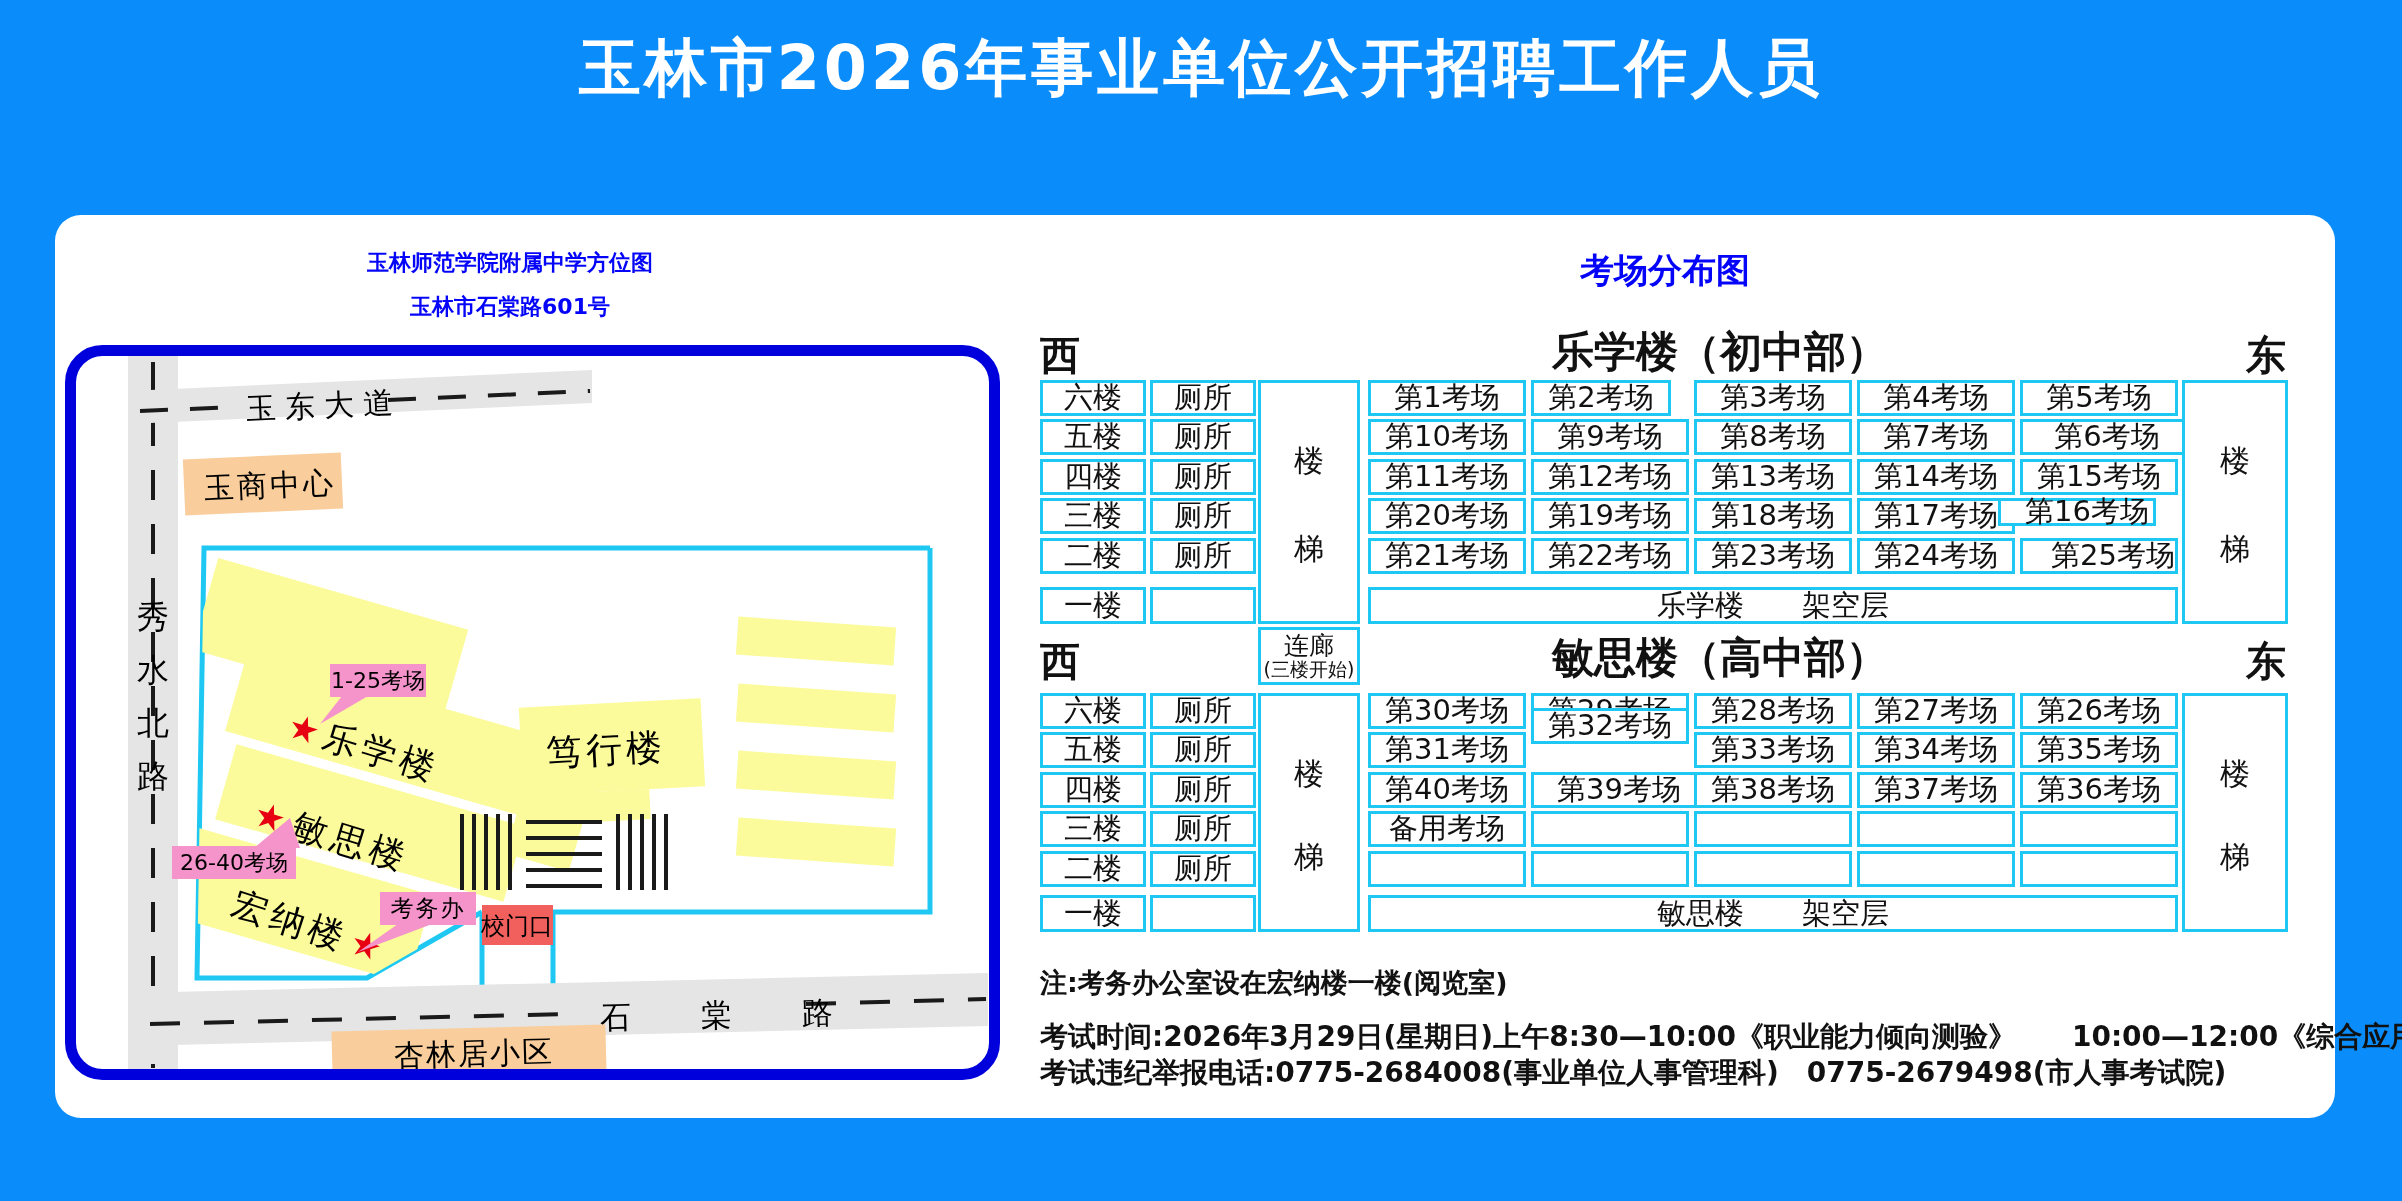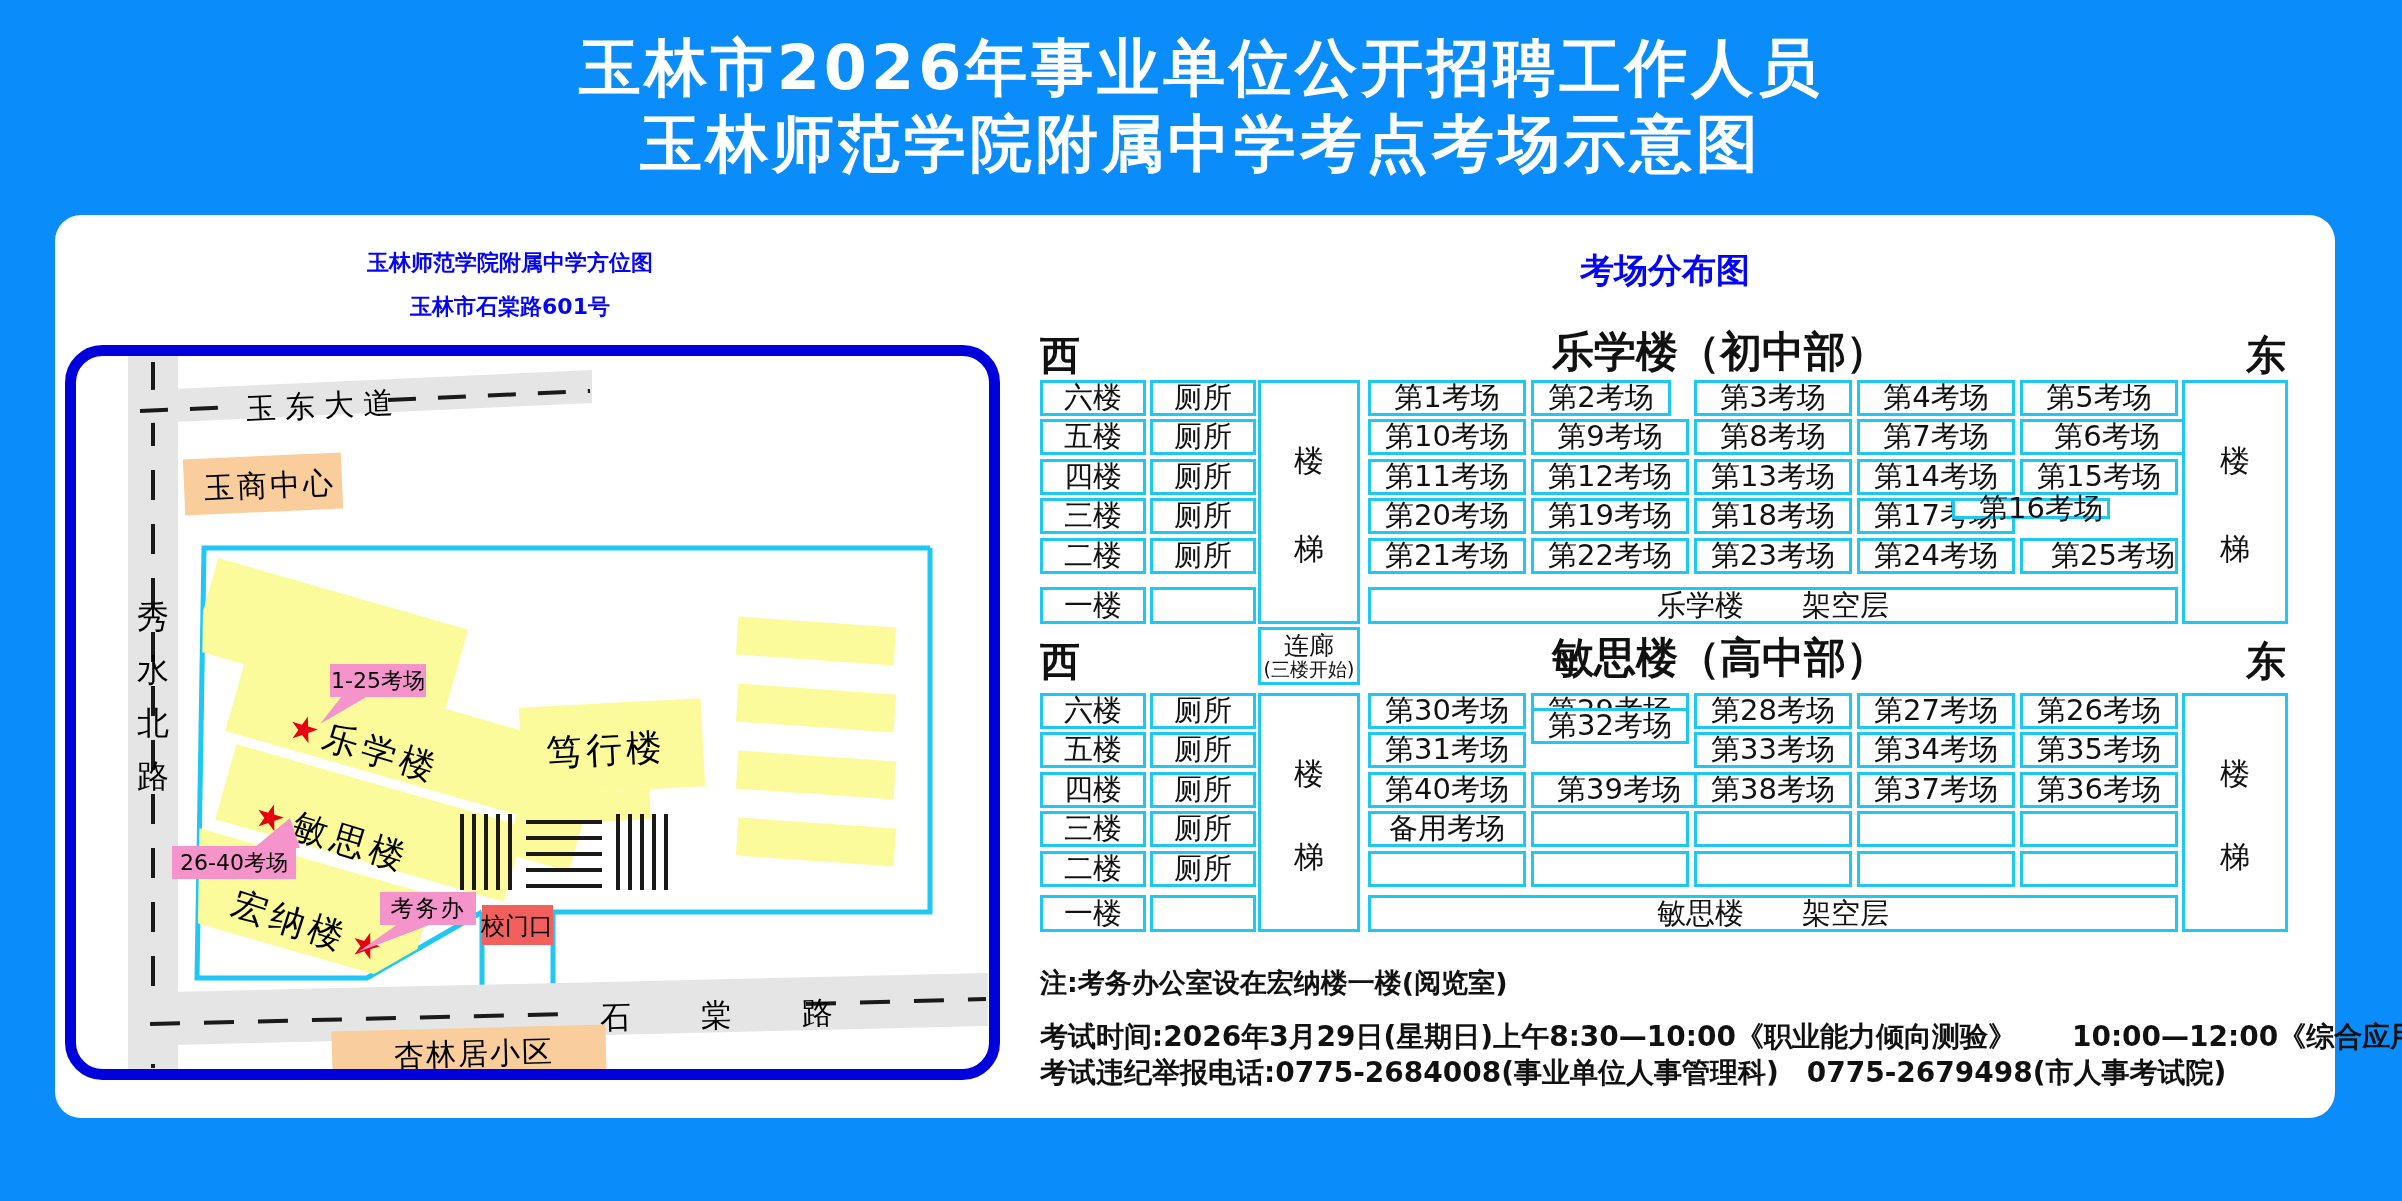--- a/index.html
+++ b/index.html
@@ -19,21 +19,20 @@
   .corridor-box{border:3px solid #1EC8F2;display:flex;flex-direction:column;align-items:center;justify-content:center;}
   .corridor-box .l1{font-size:25px;line-height:27px;}
   .corridor-box .l2{font-size:19px;line-height:21px;}
   .note{font-weight:bold;font-size:27px;white-space:nowrap;}
 </style>
 </head>
 <body>
 
 <div class="abs banner">
   <div>玉林市2026年事业单位公开招聘工作人员</div>
-  <div>玉林师范学院附属中学考点考场示意图</div>
 </div>
 
 <div class="abs panel"></div>
 
 <div class="abs map-subtitle" style="top:248px;">玉林师范学院附属中学方位图</div>
 <div class="abs map-subtitle" style="top:292px;">玉林市石棠路601号</div>
 
 <svg class="abs" style="left:65px;top:345px;" width="935" height="735" viewBox="65 345 935 735">
   <defs>
     <clipPath id="frameClip">
@@ -181,21 +180,21 @@
     <div class="cell" style="left: 1531px; top: 459px; width: 158px; height: 36px;">第12考场</div>
     <div class="cell" style="left: 1694px; top: 459px; width: 158px; height: 36px;">第13考场</div>
     <div class="cell" style="left: 1857px; top: 459px; width: 158px; height: 36px;">第14考场</div>
     <div class="cell" style="left: 2020px; top: 459px; width: 158px; height: 36px;">第15考场</div>
     <div class="cell" style="left: 1040px; top: 498px; width: 106px; height: 36px;">三楼</div>
     <div class="cell" style="left: 1150px; top: 498px; width: 106px; height: 36px;">厕所</div>
     <div class="cell" style="left: 1368px; top: 498px; width: 158px; height: 36px;">第20考场</div>
     <div class="cell" style="left: 1531px; top: 498px; width: 158px; height: 36px;">第19考场</div>
     <div class="cell" style="left: 1694px; top: 498px; width: 158px; height: 36px;">第18考场</div>
     <div class="cell" style="left: 1857px; top: 498px; width: 158px; height: 36px;">第17考场</div>
-    <div class="cell" style="left: 1952px; top: 498px; width: 158px; height: 21px; padding-left: 20px;">第16考场</div>
+    <div class="cell" style="left: 1998px; top: 498px; width: 158px; height: 28px; padding-left: 20px;">第16考场</div>
     <div class="cell" style="left: 1040px; top: 538px; width: 106px; height: 36px;">二楼</div>
     <div class="cell" style="left: 1150px; top: 538px; width: 106px; height: 36px;">厕所</div>
     <div class="cell" style="left: 1368px; top: 538px; width: 158px; height: 36px;">第21考场</div>
     <div class="cell" style="left: 1531px; top: 538px; width: 158px; height: 36px;">第22考场</div>
     <div class="cell" style="left: 1694px; top: 538px; width: 158px; height: 36px;">第23考场</div>
     <div class="cell" style="left: 1857px; top: 538px; width: 158px; height: 36px;">第24考场</div>
     <div class="cell" style="left: 2020px; top: 538px; width: 158px; height: 36px; padding-left: 28px;">第25考场</div>
     <div class="cell" style="left: 1040px; top: 587px; width: 106px; height: 37px;">一楼</div>
     <div class="cell" style="left: 1150px; top: 587px; width: 106px; height: 37px;"></div>
     <div class="cell" style="left: 1368px; top: 587px; width: 810px; height: 37px;">乐学楼　　架空层</div>

